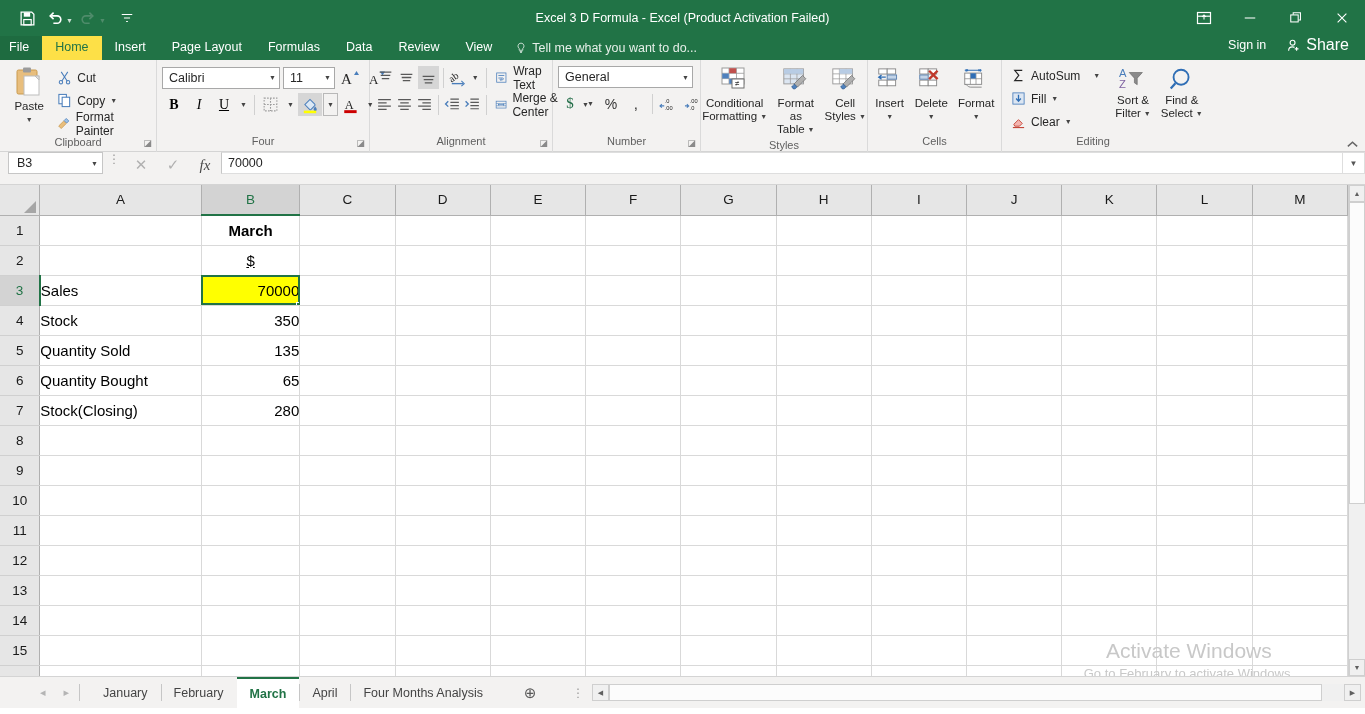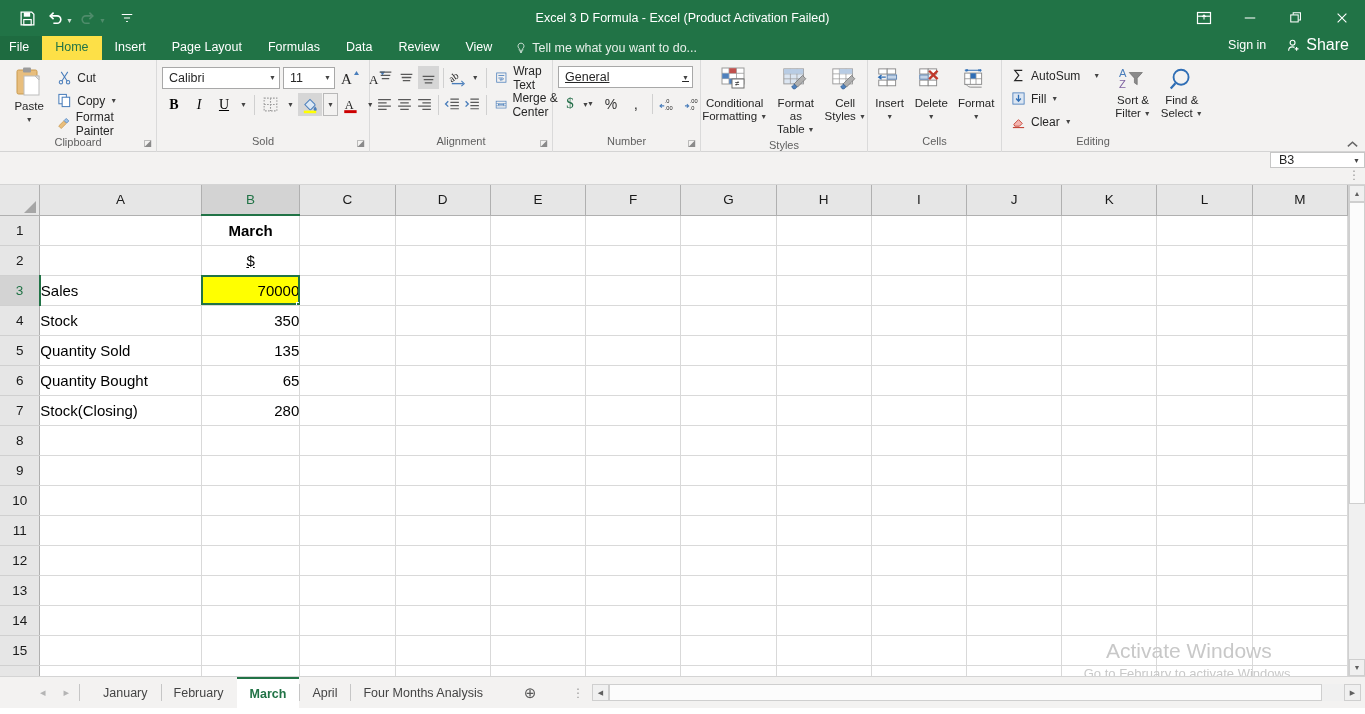--- a/index.html
+++ b/index.html
@@ -100,40 +100,39 @@
   .ital{ font-style:italic;font-family:"Liberation Serif",serif;font-size:14px; }
   .undl{ text-decoration:underline;font-family:"Liberation Serif",serif;font-size:14px; }
 
   
   .aligngrp{ width:183px; }
   .al-row{ display:flex;align-items:center;gap:1px; }
 
   
   .numgrp{ width:148px; }
   .num-row1{ margin-bottom:4px; }
-  .numfmt{ width:135px;text-decoration:underline; }
+  .numfmt{ width:135px; }
   .num-row2{ display:flex;align-items:center;gap:1px; }
 
   
   .stylegrp{ width:167px; }
   
   .cellsgrp{ width:134px; }
   
   .editgrp{ width:182px; border-right:none; }
   .edit-left{ display:flex;flex-direction:column;gap:0; }
 
   .collapse-ribbon{
     position:absolute;right:6px;bottom:2px;font-size:11px;color:#666;cursor:pointer;
   }
 
   
   .formulabar{
-    height:33px;background:#f3f2f1;display:flex;align-items:flex-end;padding:0 0 0 8px;gap:0;
+    height:33px;background:#f3f2f1;display:flex;align-items:flex-start;padding:0 0 0 8px;gap:0;
     border-bottom:1px solid #d4d4d4;
-    flex-direction:column;
   }
   .namebox{
     width:95px;height:22px;background:#fff;border:1px solid #c6c6c6;display:flex;align-items:center;
     padding:0 4px 0 8px;font-size:12.5px;color:#262626;cursor:text;
   }
   .namebox .dd{ margin-left:auto;font-size:7px;color:#444; }
   .fb-dots{ width:22px;text-align:center;color:#9a9a9a;font-size:12px;cursor:pointer; }
   .fb-icons{ display:flex;align-items:center;gap:0; }
   .fb-ic{
     width:32px;height:26px;display:flex;align-items:center;justify-content:center;
@@ -434,21 +433,21 @@
         <div class="iconbtn">
           <svg width="18" height="18" viewBox="0 0 16 16">
               <text x="2.5" y="11.5" font-family="Liberation Serif, serif" font-size="11" fill="#262626">A</text>
               <rect x="2" y="12.6" width="11" height="2.6" fill="#cc0000"></rect>
             </svg>
         </div>
         <span class="caret" style="padding:0 3px;cursor:pointer">▼</span>
       </div>
     </div>
     <div class="rgroup-label">
-      <span>Sold</span>
+      <span>Four</span>
       <span class="dlg-launcher">◪</span>
     </div>
   </div>
 
   <div class="rgroup aligngrp">
     <div class="rgroup-body" style="flex-direction:column;padding-top:6px">
       <div class="al-row" style="margin-bottom:4px">
         <div class="iconbtn">
           <svg width="17" height="17" viewBox="0 0 16 16">
               <path d="M2.5 3h11M3.5 6h9M4.5 9h7" stroke="#595959" stroke-width="1.2"></path>

